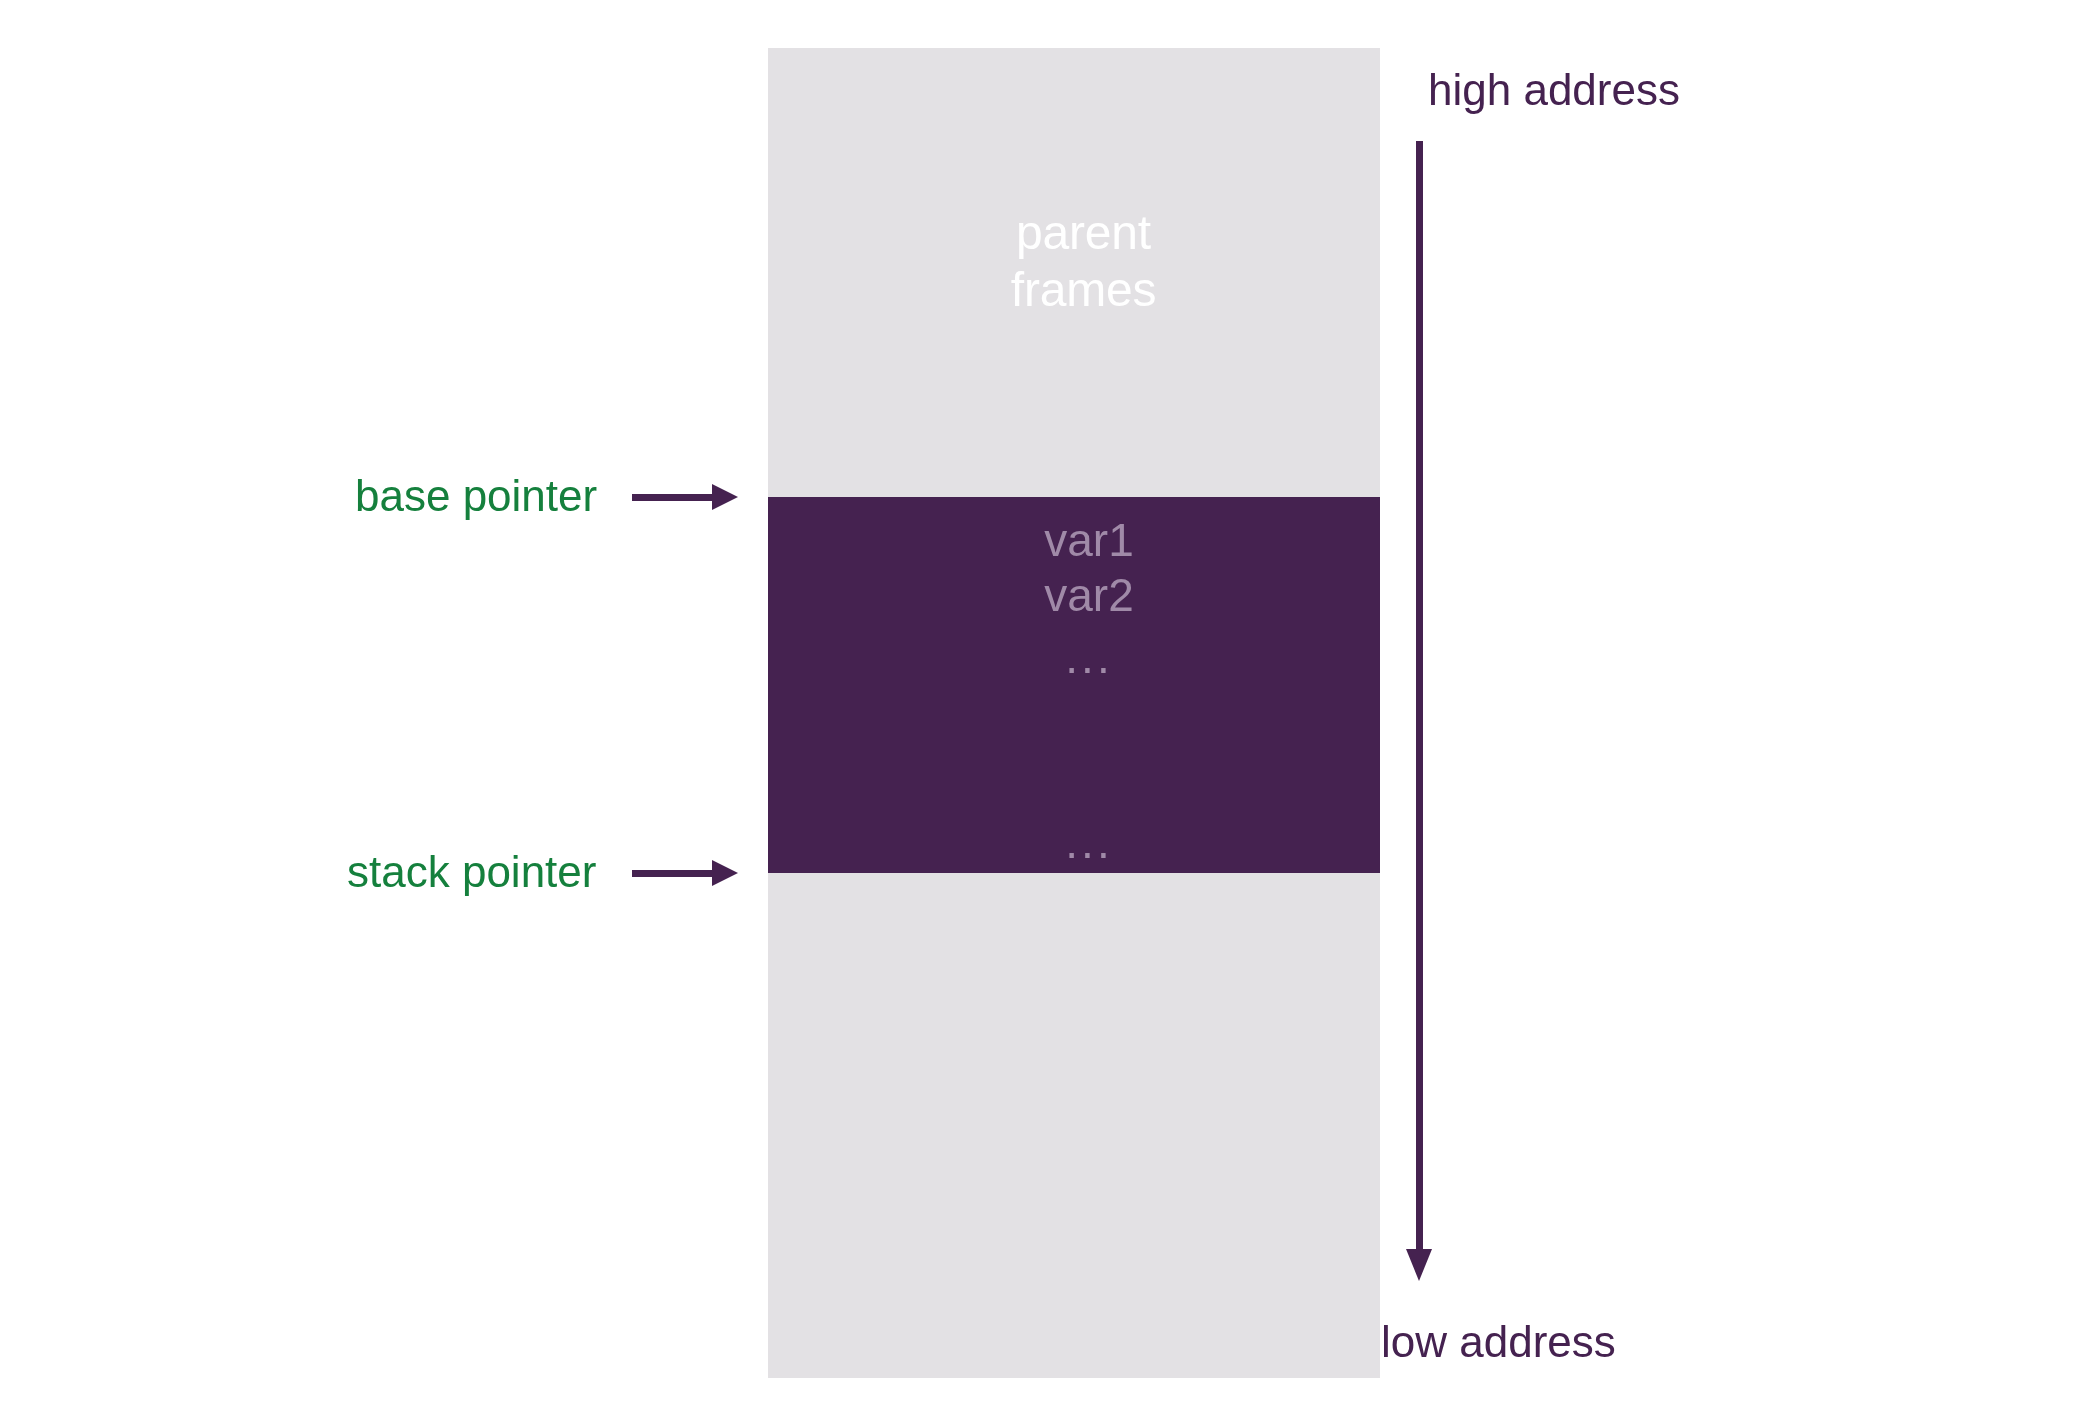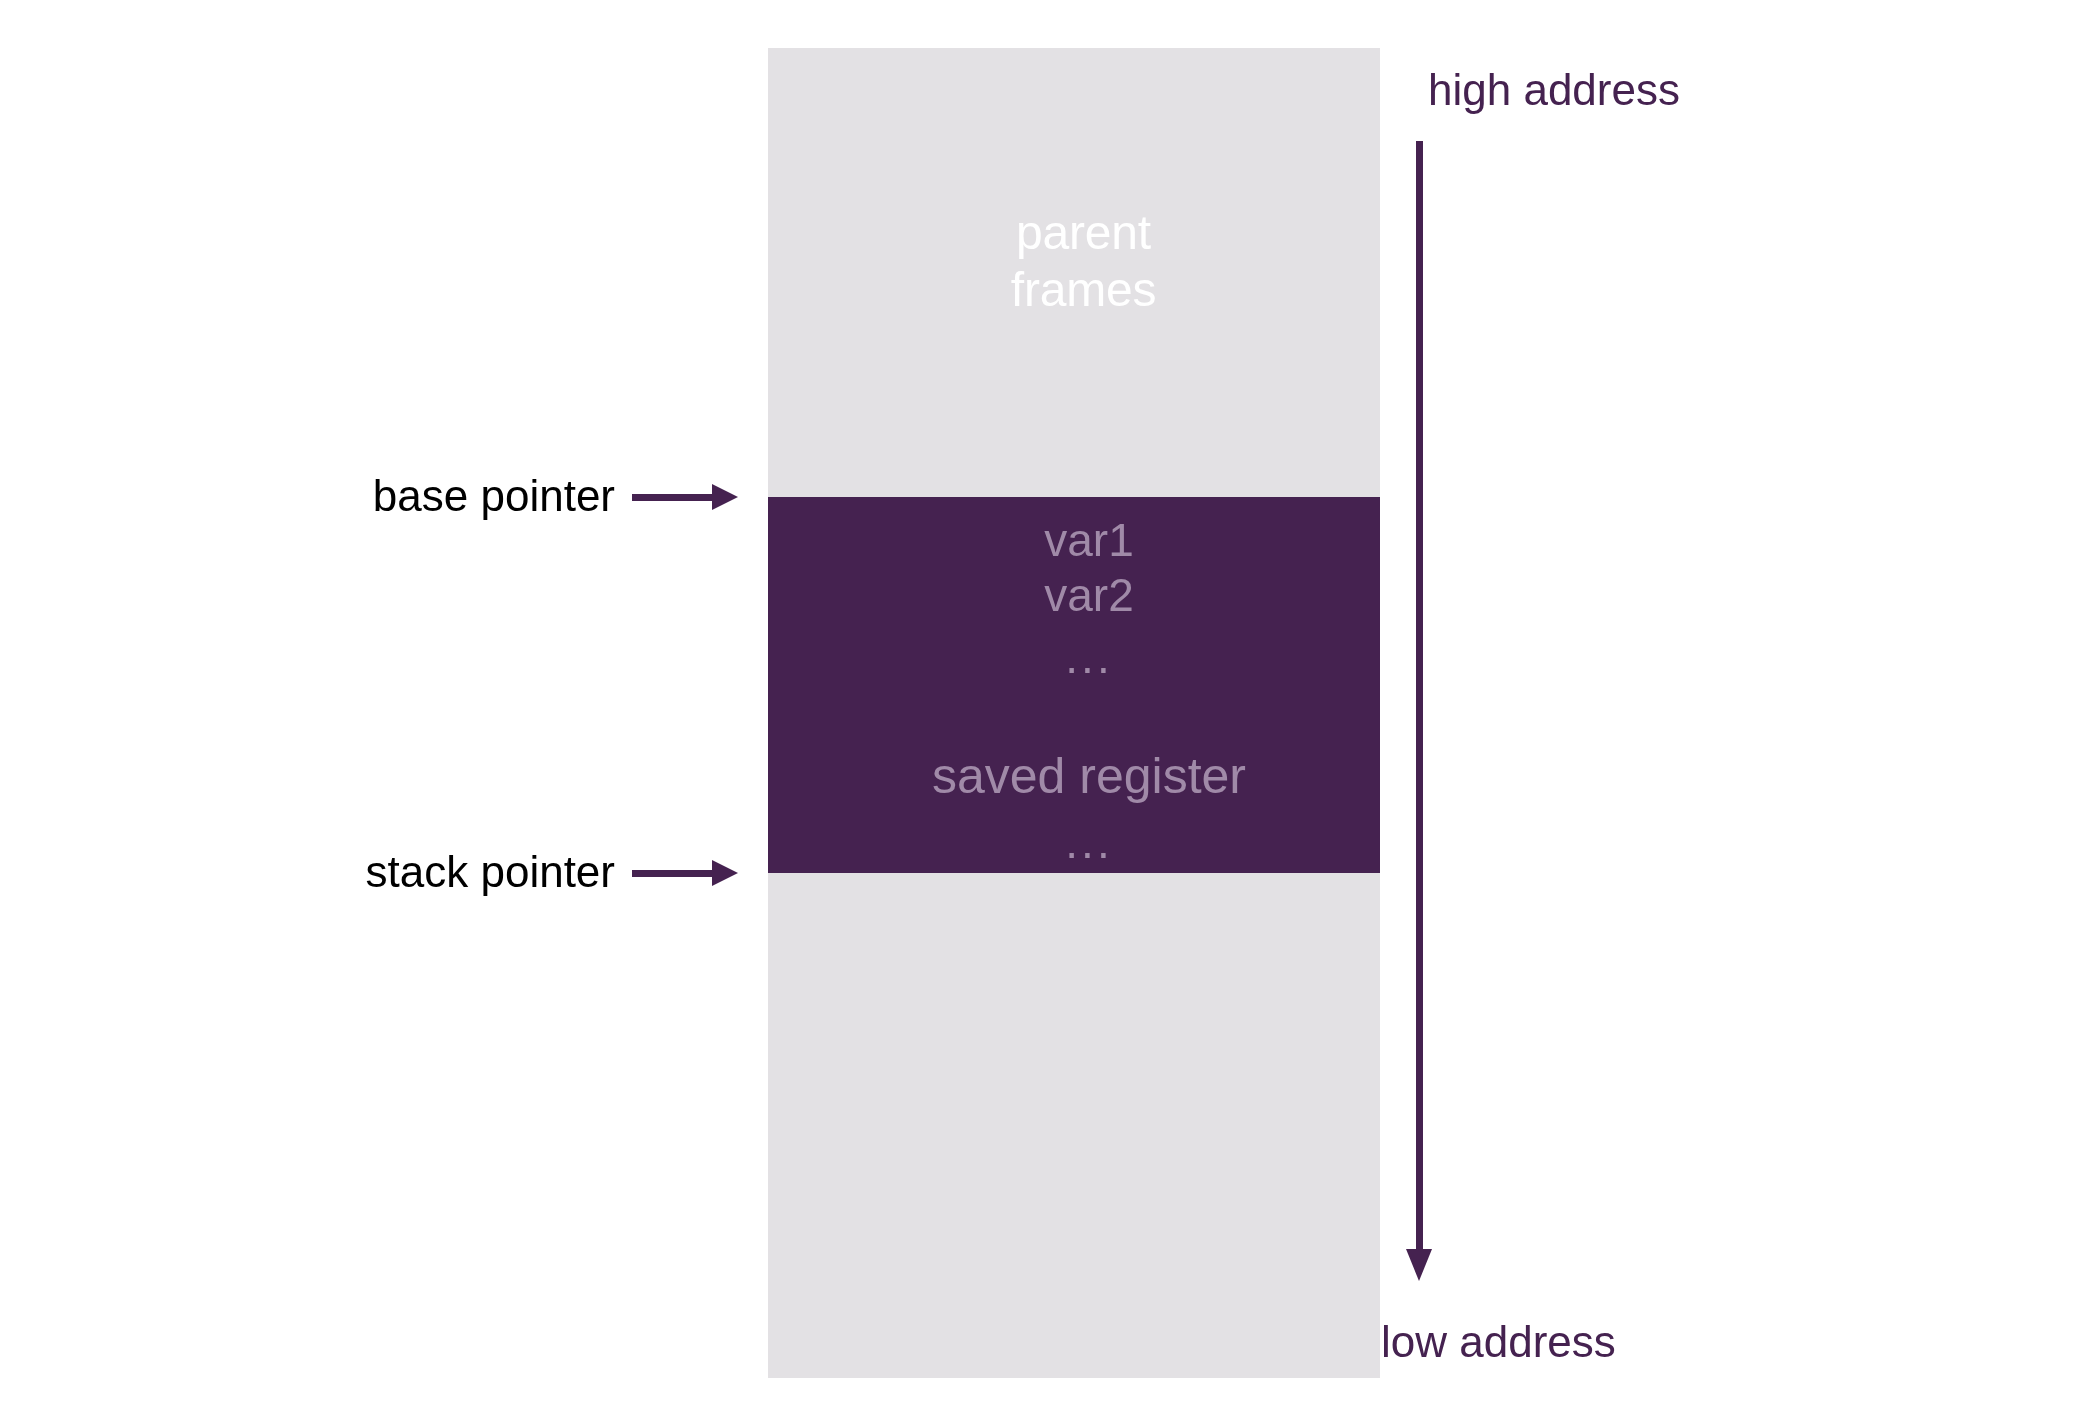--- a/index.html
+++ b/index.html
@@ -75,25 +75,25 @@
   .r-var1   { top: 20px; }
   .r-var2   { top: 75px; }
   .r-dots1  { top: 137px; }
   .r-return { top: 196px; }
   .r-saved  { top: 254px; }
   .r-dots2  { top: 322px; }
 
   
   .pointer-label {
     position: absolute;
-    color: #000000;
+    color: #15803d;
     font-size: 44px;
     line-height: 1;
     white-space: nowrap;
-    text-align: right;
+    text-align: left;
   }
   .pointer-label.base  { left: 355px; top: 474px; width: 260px; }
   .pointer-label.stack { left: 347px; top: 850px; width: 268px; }
 
   .pointer-arrow {
     position: absolute;
     height: 26px;
     width: 108px;
   }
   .pointer-arrow.base  { left: 632px; top: 484px; }
@@ -163,21 +163,20 @@
 
   <div class="parent-frames">parent
 frames</div>
 
   <div class="current-frame"></div>
 
   <div class="frame-rows">
     <div class="frame-row row-var r-var1">var1</div>
     <div class="frame-row row-var r-var2">var2</div>
     <div class="frame-row row-dots r-dots1">...</div>
-    <div class="frame-row row-saved r-saved">saved register</div>
     <div class="frame-row row-dots r-dots2">...</div>
   </div>
 
   <div class="pointer-label base">base pointer</div>
   <div class="pointer-arrow base">
     <div class="shaft"></div>
     <div class="head"></div>
   </div>
 
   <div class="pointer-label stack">stack pointer</div>

